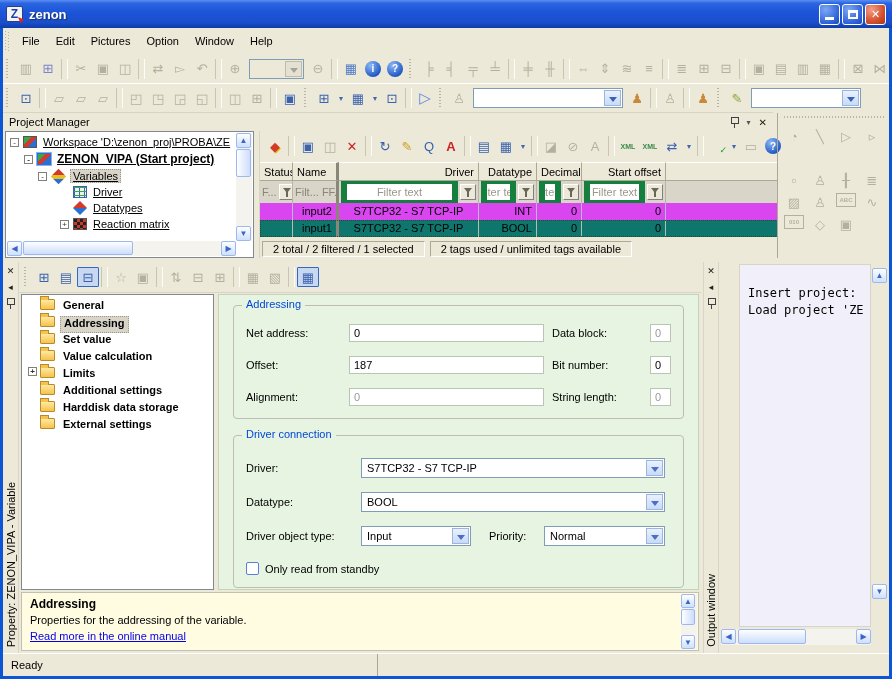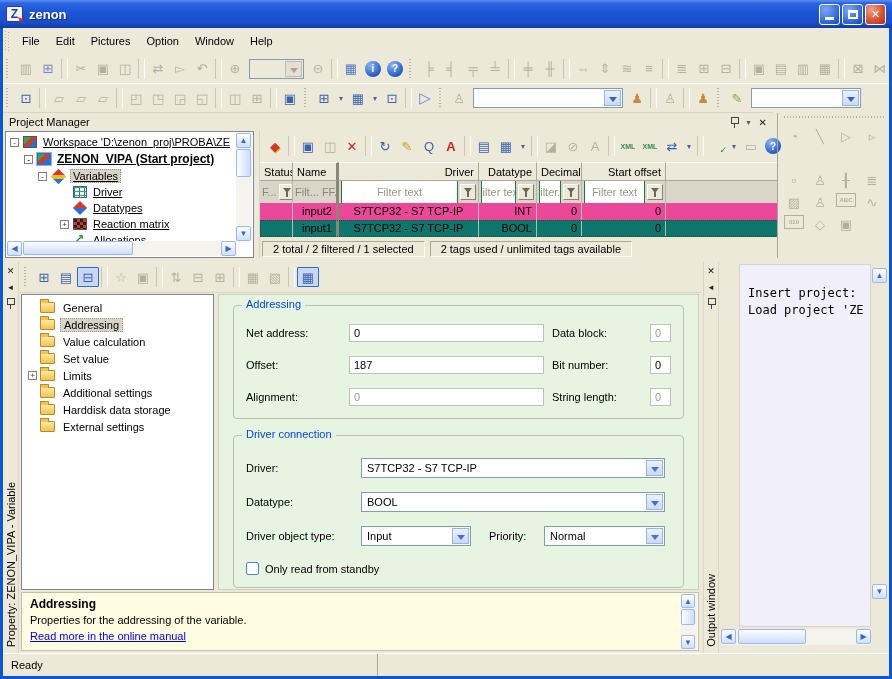--- a/index.html
+++ b/index.html
@@ -102,24 +102,24 @@
   .var-panel { position:absolute; left:256px; top:0; width:518px; height:127px; border-left:1px solid #d8d4c8; }
   .var-toolbar { display:flex; align-items:center; height:30px; padding-left:4px; }
   .vtable { position:absolute; left:0; top:31px; width:518px; }
   .trow { display:flex; height:17px; line-height:17px; }
   .hrow { height:19px; line-height:19px; }
   .frow { height:22px; background:#d9d5c9; align-items:center; }
   .c0{width:33px;} .c1{width:46px; border-right:3px solid #8a8678 !important;} .c2{width:140px;} .c3{width:58px;} .c4{width:45px;} .c5{width:84px;} .cf{flex:1;}
   .hrow > span { background:#ece9d8; border-right:1px solid #aca899; border-bottom:1px solid #aca899; border-top:1px solid #fff; padding:0 4px; overflow:hidden; white-space:nowrap; }
   .t-r{text-align:right;} .t-c{text-align:center;}
   .frow > span { border-right:1px solid #b8b4a8; height:22px; display:flex; align-items:center; padding:0 2px; gap:2px; overflow:hidden; white-space:nowrap; color:#8a8678; }
-  .fbox { flex:1; height:28px; background:#fff; border:1px solid #15803d; display:flex; align-items:center; justify-content:center; color:#9a968a; overflow:hidden; }
+  .fbox { flex:1; height:28px; background:#fff; border:6px solid #15803d; display:flex; align-items:center; justify-content:center; color:#9a968a; overflow:hidden; }
   .fbtn { width:16px; height:16px; flex:none; background:#ece9d8; border:1px solid; border-color:#fff #808080 #808080 #fff; display:flex; align-items:center; justify-content:center; }
   .drow > span { border-right:1px solid #b0c0b0; padding:0 4px; overflow:hidden; white-space:nowrap; }
-  .row-lav { background:#ec4899; } .row-lav > span { border-right-color:#b8b8d0; }
+  .row-lav { background:#d946ef; } .row-lav > span { border-right-color:#b8b8d0; }
   .row-sel { background:#0f766e; outline:1px dotted #2a4a2a; outline-offset:-1px; }
   .var-status { position:absolute; left:0; top:110px; width:518px; height:17px; display:flex; gap:5px; padding-left:2px; }
   .vs-box { height:16px; padding:0 10px; line-height:15px; background:#ece9d8; border:1px solid; border-color:#aca899 #fff #fff #aca899; }
 
   
   .palette { position:absolute; left:774px; top:-18px; width:112px; height:145px; border-left:1px solid #aca899; padding:2px 0 0 6px; }
   .pal-grip { height:5px; margin:1px 4px 6px 0;
     background-image:repeating-linear-gradient(90deg,#b9b5a5 0 1px,transparent 1px 3px); background-size:100% 2px; background-repeat:no-repeat; }
   .pal-row { display:flex; gap:6px; margin-bottom:4px; }
   .pal-row.gap { margin-top:26px; }
@@ -130,21 +130,21 @@
   .mainsec { position:absolute; left:0; top:262px; width:886px; height:391px; }
   .side-strip { position:absolute; top:0; bottom:0; width:16px; display:flex; flex-direction:column; align-items:center; padding:4px 0 6px; border-right:1px solid #d8d4c8; }
   .prop-strip { left:0; } .out-strip { left:700px; border-left:1px solid #d8d4c8; }
   .ss-btn { margin-bottom:6px; font-size:9px; color:#202020; }
   .vlabel { margin-top:auto; writing-mode:vertical-rl; transform:rotate(180deg); font-size:11px; white-space:nowrap; }
 
   .prop-window { position:absolute; left:16px; top:0; width:682px; height:391px; background:#ece9d8; }
   .prop-toolbar { display:flex; align-items:center; height:31px; padding-left:2px; border-bottom:1px solid #d8d4c8; }
   .prop-body { position:absolute; left:2px; top:32px; width:678px; height:296px; display:flex; }
   .prop-tree { width:193px; background:#fff; border:1px solid #828790; padding:4px 0 0 6px; overflow:hidden; }
-  .pti { display:flex; align-items:center; height:17px; white-space:nowrap; }
+  .pti { display:flex; height:17px; white-space:nowrap;font-weight:bold; }
   .pti .exp { margin-right:3px; }
   .pti .lbl { padding:0 3px; }
   .pti.sel .lbl { background:#d8d4c8; border:1px dotted #9a968a; }
   .folder { width:15px; height:11px; background:linear-gradient(#ffe9a2,#f5c34c); border:1px solid #b98a2c; border-radius:1px; position:relative; margin-right:5px; flex:none; }
   .folder::before { content:""; position:absolute; top:-4px; left:-1px; width:7px; height:3px; background:#f5c34c; border:1px solid #b98a2c; border-bottom:none; }
 
   .prop-form { flex:1; background:#e7f4e1; border:1px solid #c4d4bc; margin-left:4px; padding:10px 14px 0; overflow:hidden; }
   .groupbox { border:1px solid #bdbdb5; border-radius:4px; padding:8px 12px 12px; position:relative; margin-bottom:16px; }
   .gb-title { position:absolute; top:-8px; left:8px; background:#e7f4e1; padding:0 4px; color:#0048d8; }
   .fld-grid { display:grid; grid-template-columns:95px 195px 90px 1fr; column-gap:8px; row-gap:14px; margin-top:10px; }
@@ -328,25 +328,20 @@
           <div class="titem i3">
           <span class="exp"></span>
           <span class="tico ic-dt"></span>
           <span class="lbl">Datatypes</span>
         </div>
           <div class="titem i3">
           <span class="exp">+</span>
           <span class="tico ic-rm"></span>
           <span class="lbl">Reaction matrix</span>
         </div>
-          <div class="titem i3">
-          <span class="exp"></span>
-          <span class="tico ic-al"></span>
-          <span class="lbl">Allocations</span>
-        </div>
       </div>
       <div class="sbv">
         <span class="sb-btn" style="top:0;">▲</span>
         <span class="sb-thumb" style="top:16px; left:0; width:15px; height:28px;"></span>
         <span class="sb-btn" style="bottom:0;">▼</span>
       </div>
       <div class="sbh">
         <span class="sb-btn" style="left:0;">◀</span>
         <span class="sb-thumb h" style="left:16px; top:0; width:110px; height:14px;"></span>
         <span class="sb-btn" style="right:0;">▶</span>
@@ -521,26 +516,26 @@
             <span class="lbl">General</span>
           </div>
             <div class="pti sel">
             <span class="exp"></span>
             <span class="folder"></span>
             <span class="lbl">Addressing</span>
           </div>
             <div class="pti">
             <span class="exp"></span>
             <span class="folder"></span>
-            <span class="lbl">Value calculation</span>
+            <span class="lbl">Set value</span>
           </div>
             <div class="pti">
             <span class="exp"></span>
             <span class="folder"></span>
-            <span class="lbl">Set value</span>
+            <span class="lbl">Value calculation</span>
           </div>
             <div class="pti">
             <span class="exp">+</span>
             <span class="folder"></span>
             <span class="lbl">Limits</span>
           </div>
             <div class="pti">
             <span class="exp"></span>
             <span class="folder"></span>
             <span class="lbl">Additional settings</span>

